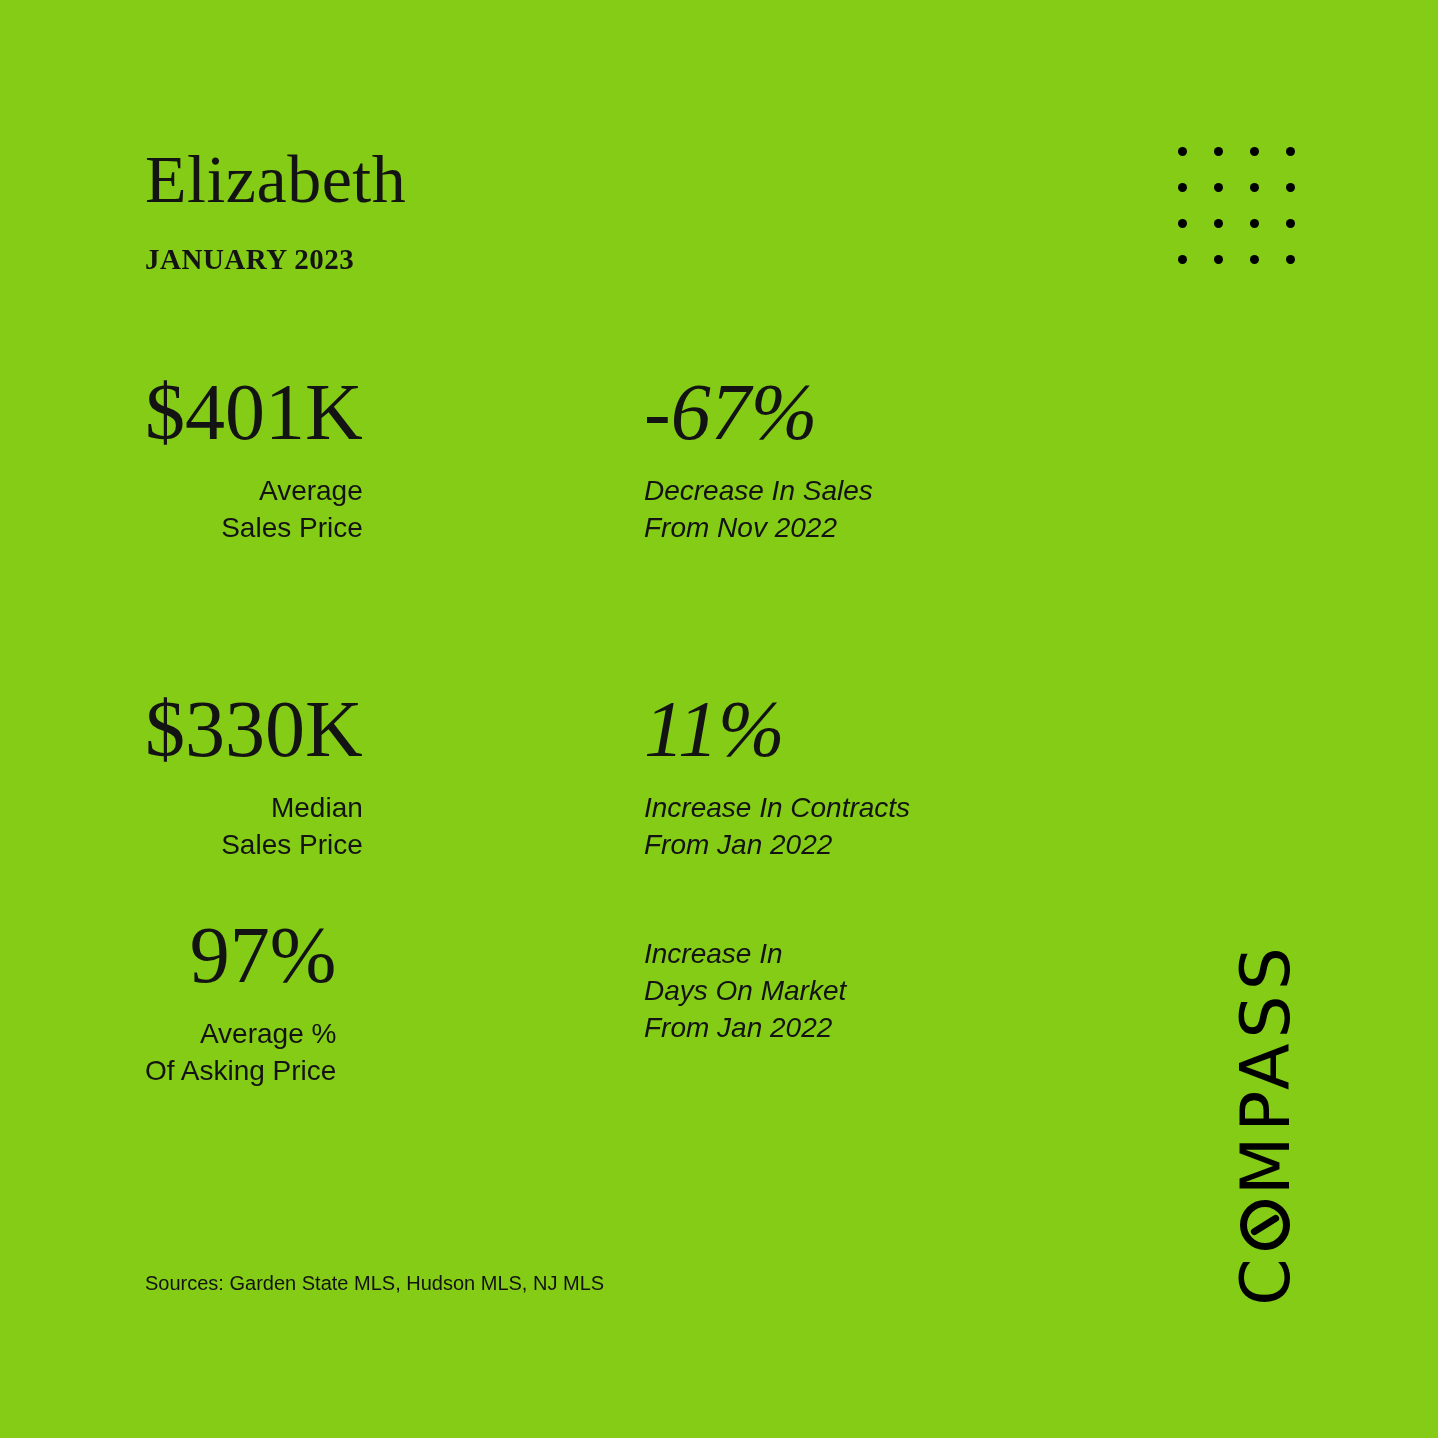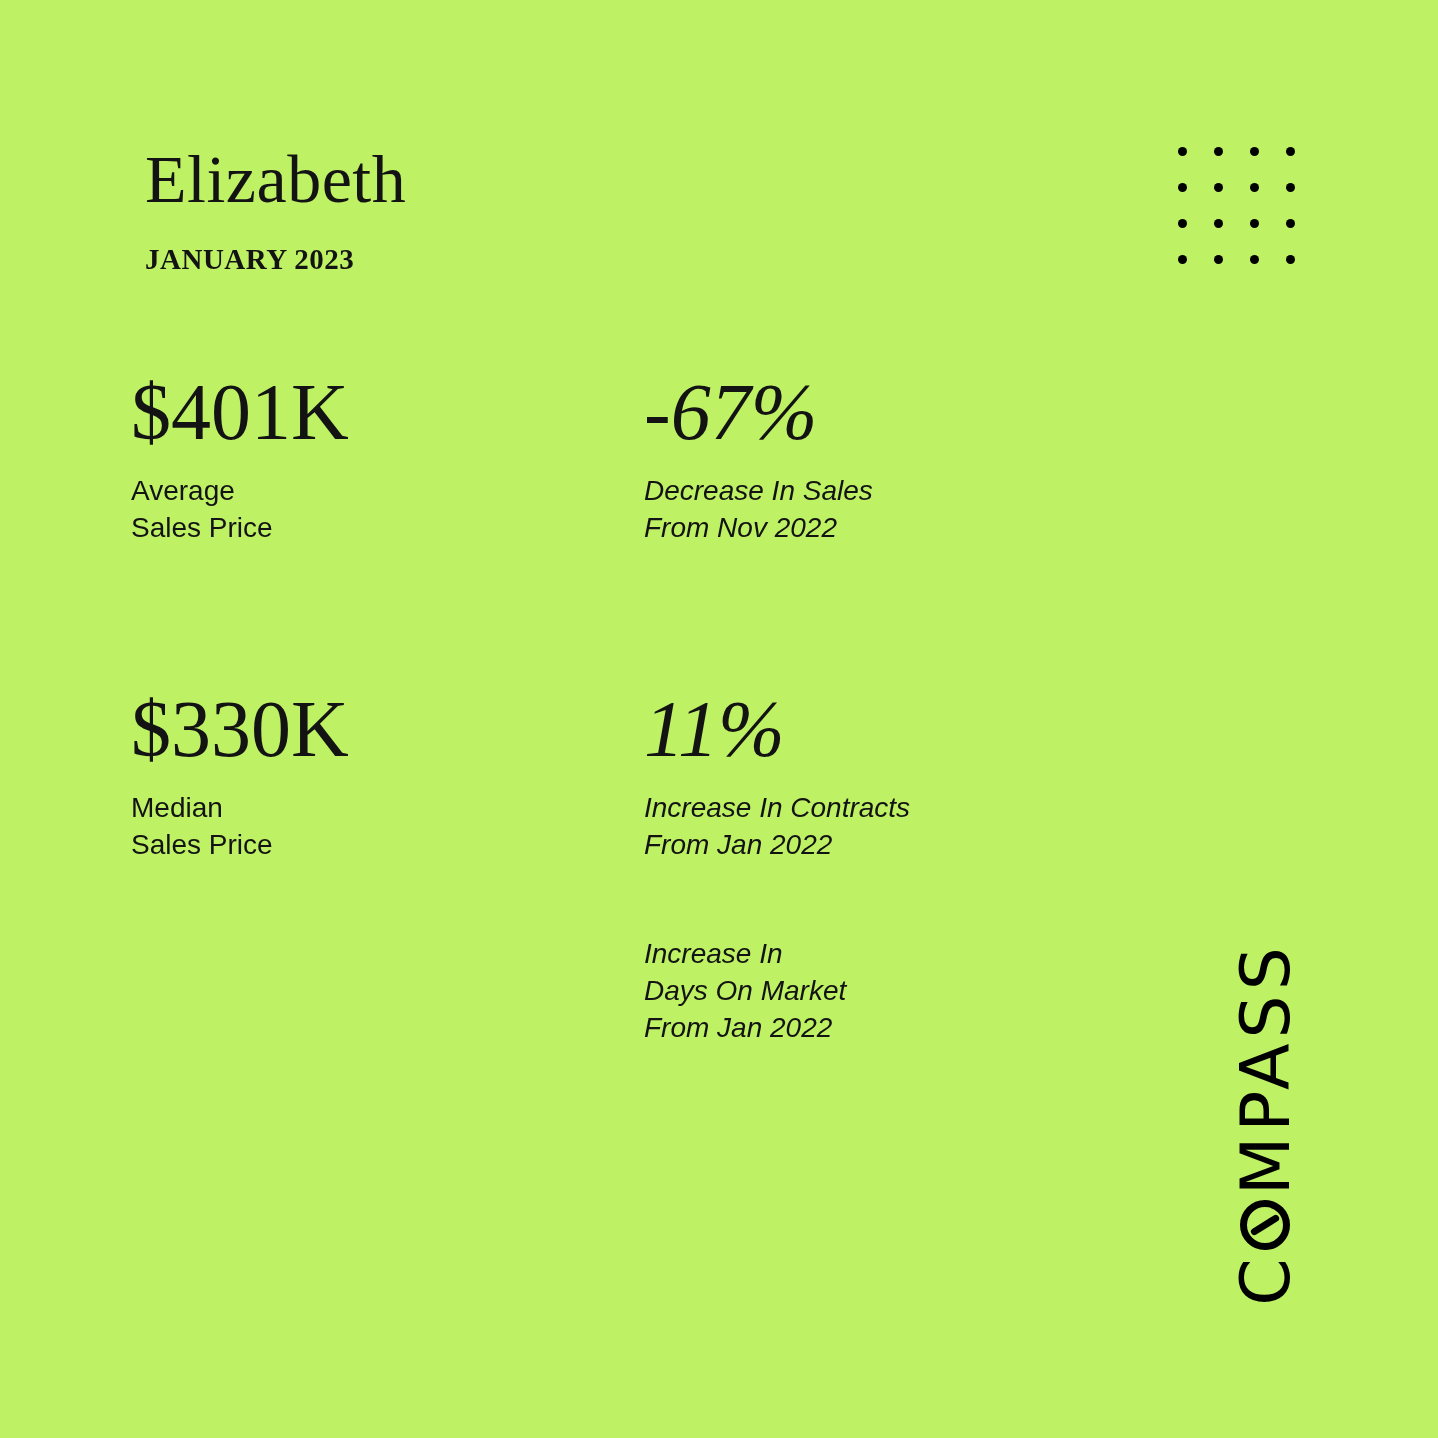--- a/index.html
+++ b/index.html
@@ -4,21 +4,21 @@
 <style>
   * { margin: 0; padding: 0; box-sizing: border-box; }
   html, body { width: 1438px; height: 1438px; }
   body {
     background: #ffffff;
     font-family: "Liberation Sans", sans-serif;
     color: #131313;
     position: relative;
     overflow: hidden;
   }
-  .canvas { position: absolute; inset: 0; background: #bef264; }
+  .canvas { position: absolute; inset: 0; background: #84cc16; }
 
   
   .title {
     position: absolute; left: 145px; top: 145px;
     font-family: "Liberation Serif", serif;
     font-size: 68px; font-weight: 400; line-height: 1;
     color: #131313; letter-spacing: 0.5px;
   }
   .subtitle {
     position: absolute; left: 145px; top: 245px;
@@ -29,21 +29,21 @@
 
   
   .dots {
     position: absolute; left: 1178px; top: 147px;
     display: grid; grid-template-columns: repeat(4, 9px); gap: 27px;
   }
   .dot { width: 9px; height: 9px; border-radius: 50%; background: #000; }
 
   
   .stat { position: absolute; }
-  .col-left  { left: 131px; }
+  .col-left  { left: 145px; text-align: right; }
   .col-right { left: 644px; font-style: italic; }
   .row-1 { top: 372px; }
   .row-2 { top: 643px; margin-top: 46px; }
   .row-3 { top: 915px; }
   .stat-value {
     font-family: "Liberation Serif", serif;
     font-size: 80px; font-weight: 400; line-height: 1;
     color: #131313; white-space: nowrap;
   }
   .stat-label {
@@ -125,27 +125,33 @@
     <div class="stat-label">Median
 Sales Price</div>
   </div>
 
   <div class="stat col-right row-2">
     <div class="stat-value">11%</div>
     <div class="stat-label">Increase In Contracts
 From Jan 2022</div>
   </div>
 
+  <div class="stat col-left row-3">
+    <div class="stat-value">97%</div>
+    <div class="stat-label">Average %
+Of Asking Price</div>
+  </div>
 
   <div class="stat col-right row-3">
     <div class="stat-label">Increase In
 Days On Market
 From Jan 2022</div>
   </div>
 
+  <div class="sources">Sources: Garden State MLS, Hudson MLS, NJ MLS</div>
 
   <div class="logo">
     <span>C</span>
     <span class="logo-o">
       <span class="logo-needle"></span>
     </span>
     <span>MPASS</span>
   </div>
 
 </div>

